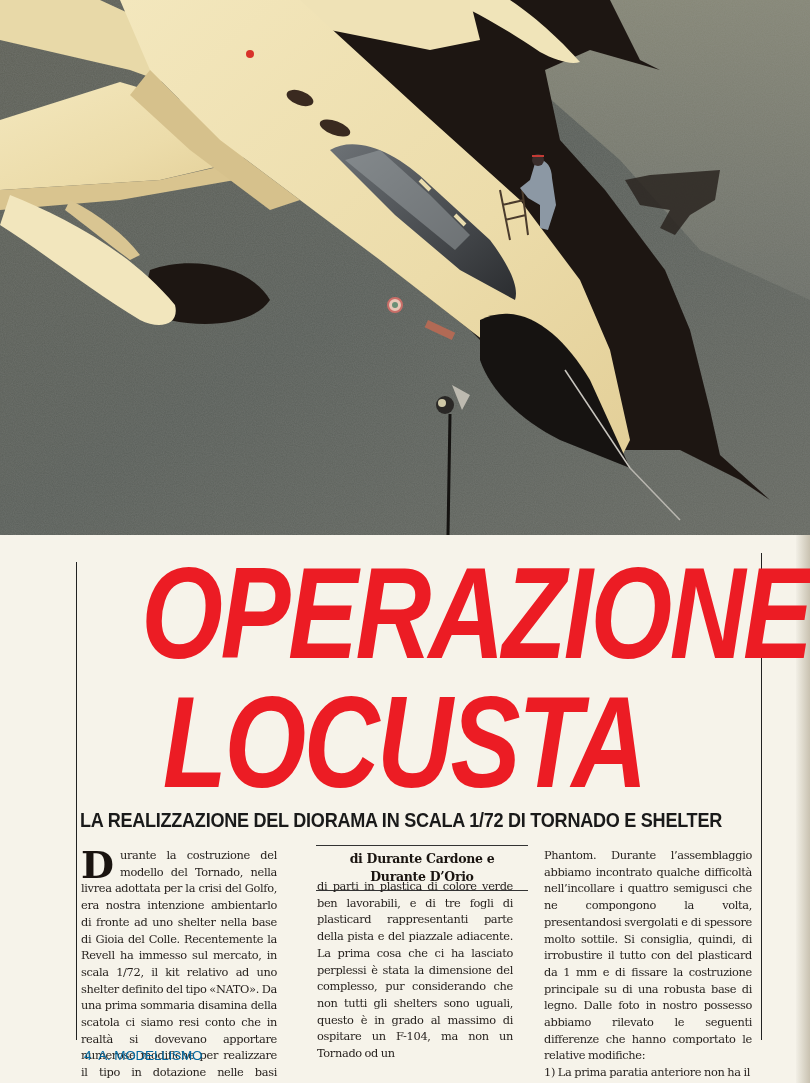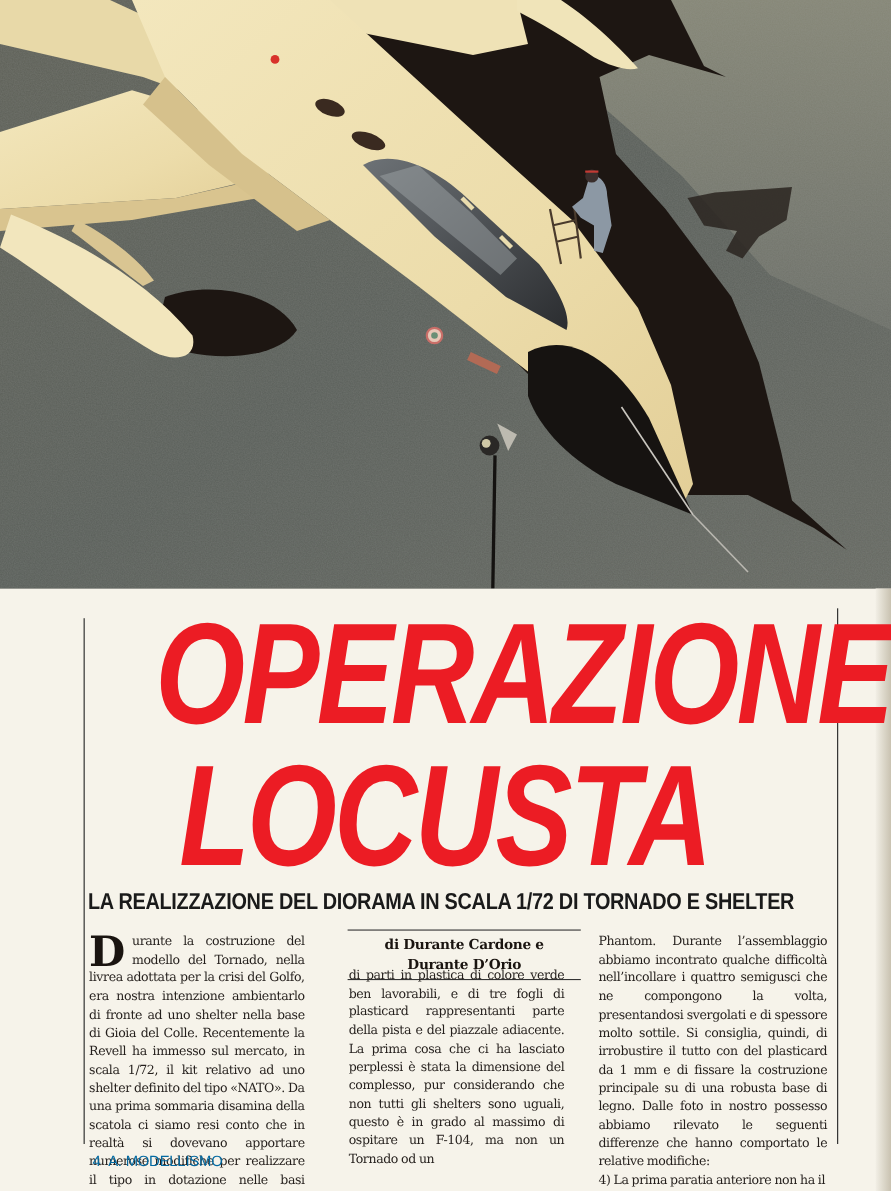--- a/index.html
+++ b/index.html
@@ -217,18 +217,18 @@
   <div class="byline-line">di Durante Cardone e</div>
   <div class="byline-line">Durante D’Orio</div>
 </div>
 
 <div class="col col-2">
   <p>di parti in plastica di colore verde ben lavorabili, e di tre fogli di plasticard rappresentanti parte della pista e del piazzale adiacente. La prima cosa che ci ha lasciato perplessi è stata la dimensione del complesso, pur considerando che non tutti gli shelters sono uguali, questo è in grado al massimo di ospitare un F-104, ma non un Tornado od un</p>
 </div>
 
 <div class="col col-3">
   <p>Phantom. Durante l’assemblaggio abbiamo incontrato qualche difficoltà nell’incollare i quattro semigusci che ne compongono la volta, presentandosi svergolati e di spessore molto sottile. Si consiglia, quindi, di irrobustire il tutto con del plasticard da 1 mm e di fissare la costruzione principale su di una robusta base di legno. Dalle foto in nostro possesso abbiamo rilevato le seguenti differenze che hanno comportato le relative modifiche:</p>
-  <p>4)  La prima paratia anteriore non ha il</p>
+  <p>1)  La prima paratia anteriore non ha il</p>
 </div>
 
 <div class="footer">
   <span class="page-num">4</span><span>A. MODELLISMO</span>
 </div>
 
 </body></html>

